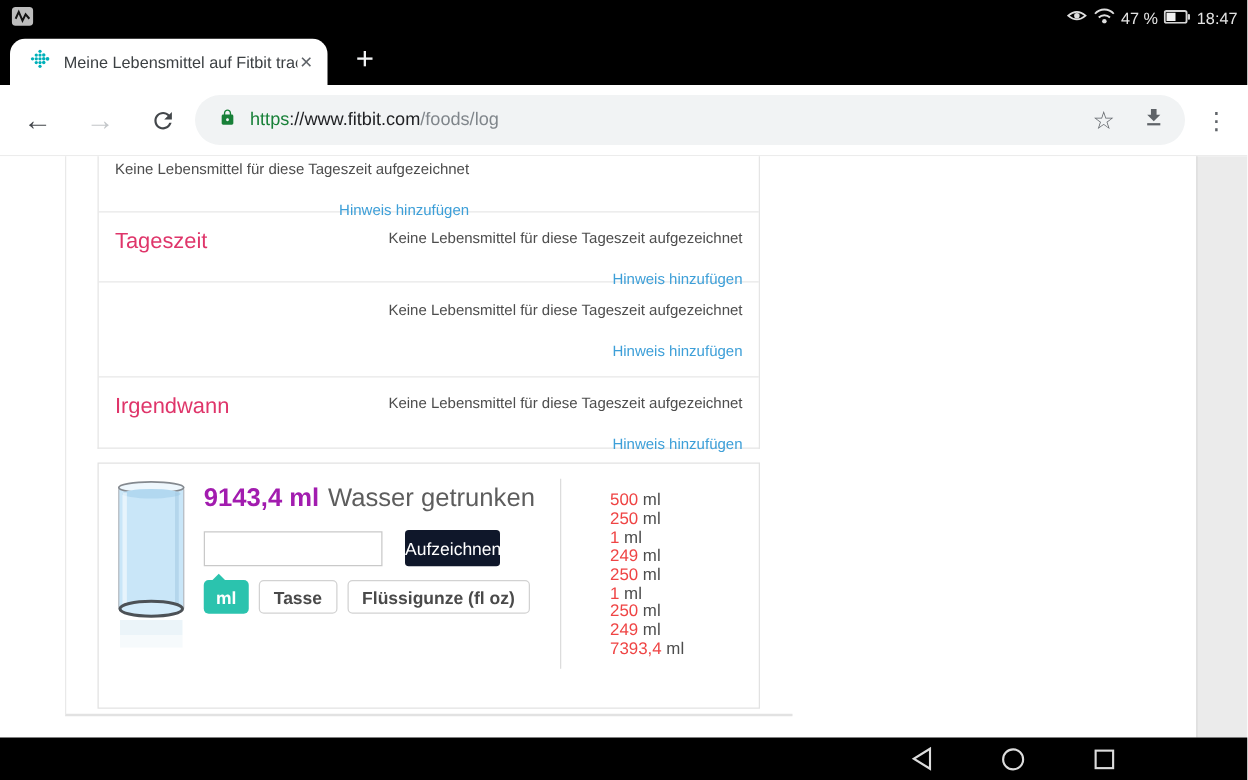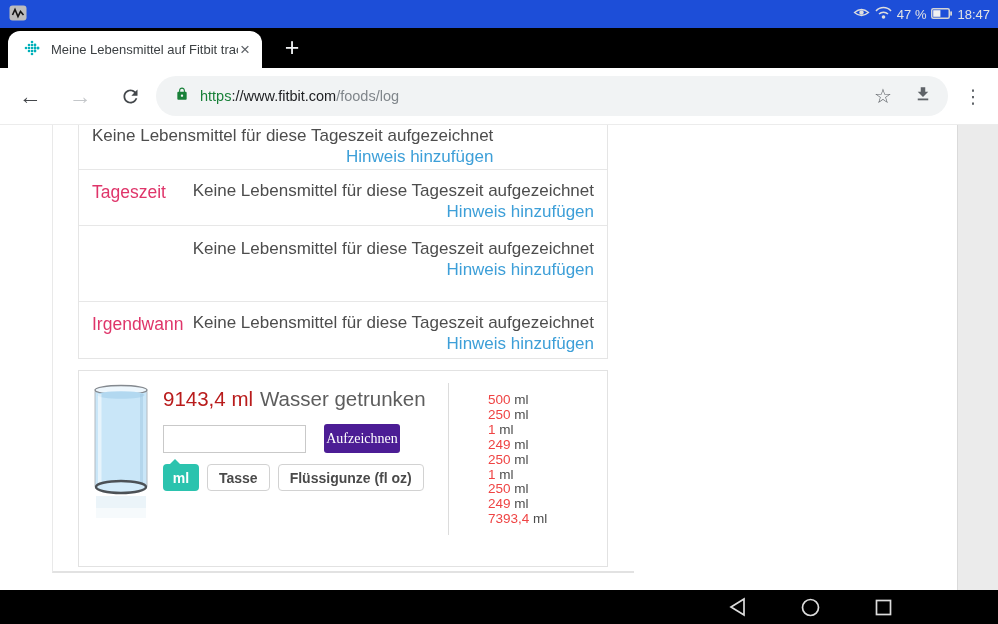--- a/index.html
+++ b/index.html
@@ -1,20 +1,20 @@
 <!DOCTYPE html>
 <html><head>
 <meta charset="utf-8">
 <style>
   * { margin:0; padding:0; box-sizing:border-box; }
   body { font-family:"Liberation Sans", sans-serif; }
   .screen { position:relative; width:998px; height:624px; background:#fff; overflow:hidden; }
 
   
-  .status-bar { position:absolute; top:0; left:0; width:998px; height:28px; background:#1d4ed8; }
+  .status-bar { position:absolute; top:0; left:0; width:998px; height:28px; background:#000000; }
   .status-left { position:absolute; left:9px; top:5px; }
   .status-right { position:absolute; right:8px; top:0; height:28px; display:flex; align-items:center; gap:5px; color:#e3e3e3; font-size:13px; }
 
   
   .tab-strip { position:absolute; top:28px; left:0; width:998px; height:40px; background:#000; }
   .tab { position:absolute; left:8px; top:3px; width:254px; height:37px; background:#fff; border-radius:12px 12px 0 0; display:flex; align-items:center; padding:0 10px 0 16px; }
   .tab-title { flex:1; font-size:13px; color:#3c4043; white-space:nowrap; overflow:hidden; margin-left:11px; }
   .tab-close { color:#5f6368; font-size:17px; line-height:17px; padding:0 2px; }
   .new-tab { position:absolute; left:277px; top:5px; width:30px; height:30px; color:#f1f3f4; font-size:25px; font-weight:300; text-align:center; line-height:28px; }
 
@@ -39,36 +39,36 @@
 
   .meal-table { position:absolute; left:78px; top:0; width:530px; border:1px solid #e5e5e5; border-top:none; background:#fff; }
   .meal-row { padding:0 13px; border-bottom:1px solid #e7e7e7; display:flex; justify-content:space-between; }
   .meal-row:last-child { border-bottom:none; }
   .meal-row.stacked { display:block; }
   .r1 { height:45px; padding-top:2px; }
   .r2 { height:56px; padding-top:12px; }
   .r3 { height:76px; padding-top:9px; }
   .r4 { height:56px; padding-top:12px; }
   .meal-title { color:#df356a; font-size:17.5px; }
-  .meal-right { text-align:right; font-size:17px; line-height:17px; }
+  .meal-right { text-align:right; font-size:12px; line-height:17px; }
   .meal-msg { color:#4d4d4d; }
-  .meal-link { color:#3d9fd8; margin-top:4px; display:inline-block; }
+  .meal-link { color:#3d9fd8; margin-top:16px; display:inline-block; }
   .meal-right .meal-link { display:block; }
   .r3 .meal-right { margin-top:5px; }
 
   
   .water-card { position:absolute; left:78px; top:245px; width:530px; height:197px; border:1px solid #e2e2e2; background:#fff; }
   .glass { position:absolute; left:11px; top:11px; }
   .water-main { position:absolute; left:84px; top:16px; width:272px; }
   .water-total { font-size:20.5px; white-space:nowrap; }
-  .total-val { color:#b91c1c; }
+  .total-val { color:#a21caf;font-weight:bold; }
   .total-label { color:#5d5d5d; margin-left:7px; }
   .water-input-row { margin-top:13px; display:flex; align-items:center; }
   .water-input { width:143px; height:28px; border:1px solid #c9c9c9; background:#fff; font-size:14px; padding:0 6px; font-family:"Liberation Sans",sans-serif; }
-  .log-btn { margin-left:18px; width:76px; height:29px; background:#4c1d95; color:#fff; border:none; border-radius:3px; font-size:14px; font-family:Liberation Serif, serif; }
+  .log-btn { margin-left:18px; width:76px; height:29px; background:#0f172a; color:#fff; border:none; border-radius:3px; font-size:14px; font-family:Liberation Sans, sans-serif; }
   .unit-row { margin-top:11px; display:flex; align-items:center; gap:8px; }
   .unit-chip { position:relative; height:27px; border-radius:4px; font-size:14px; font-weight:bold; display:flex; align-items:center; justify-content:center; font-family:"Liberation Sans",sans-serif; }
   .unit-selected { width:36px; background:#2bc3ae; color:#fff; border:none; }
   .unit-selected::before { content:""; position:absolute; top:-5px; left:7px; border-left:5px solid transparent; border-right:5px solid transparent; border-bottom:5px solid #2bc3ae; }
   .unit-plain { background:#fff; border:1px solid #d2d2d2; color:#4a4a4a; padding:0 11px; }
   .v-divider { position:absolute; left:369px; top:12px; width:1px; height:152px; background:#dcdcdc; }
   .recorded { position:absolute; left:388px; top:15px; width:135px; }
   .recorded-header { font-size:17.5px; color:#4f4f4f; }
   .recorded-list { list-style:none; margin-top:7px; padding-left:21px; font-size:13.5px; line-height:14.9px; }
   .rec-val { color:#ef4444; }

